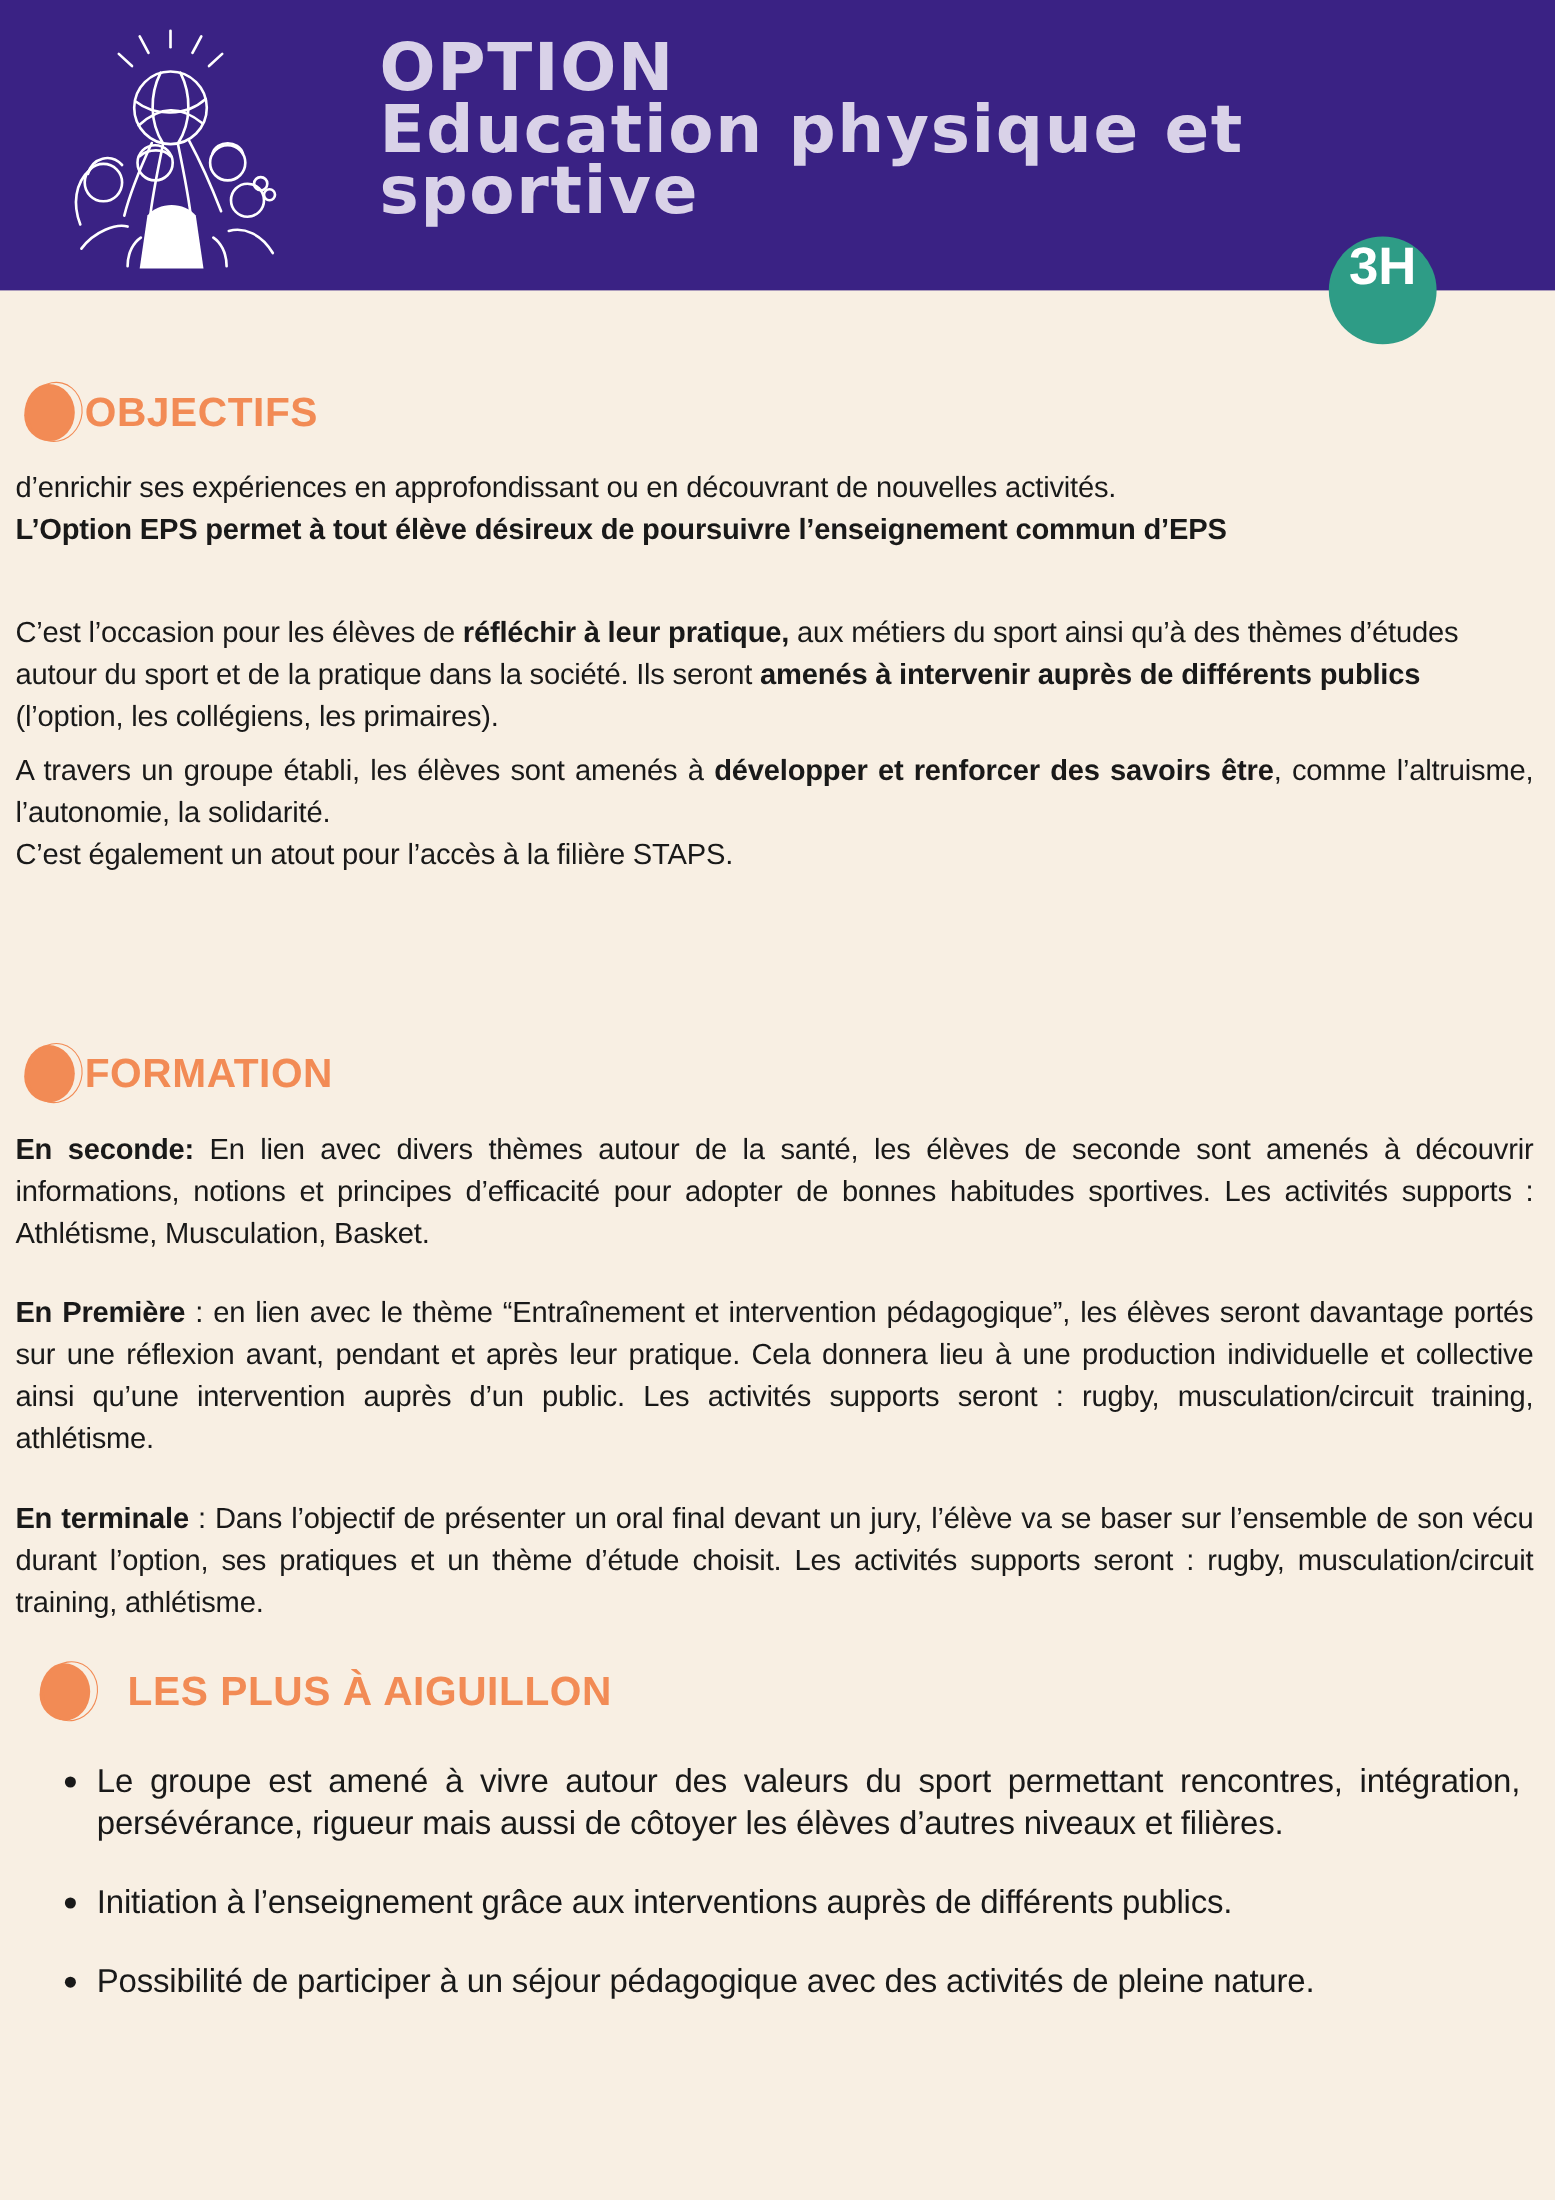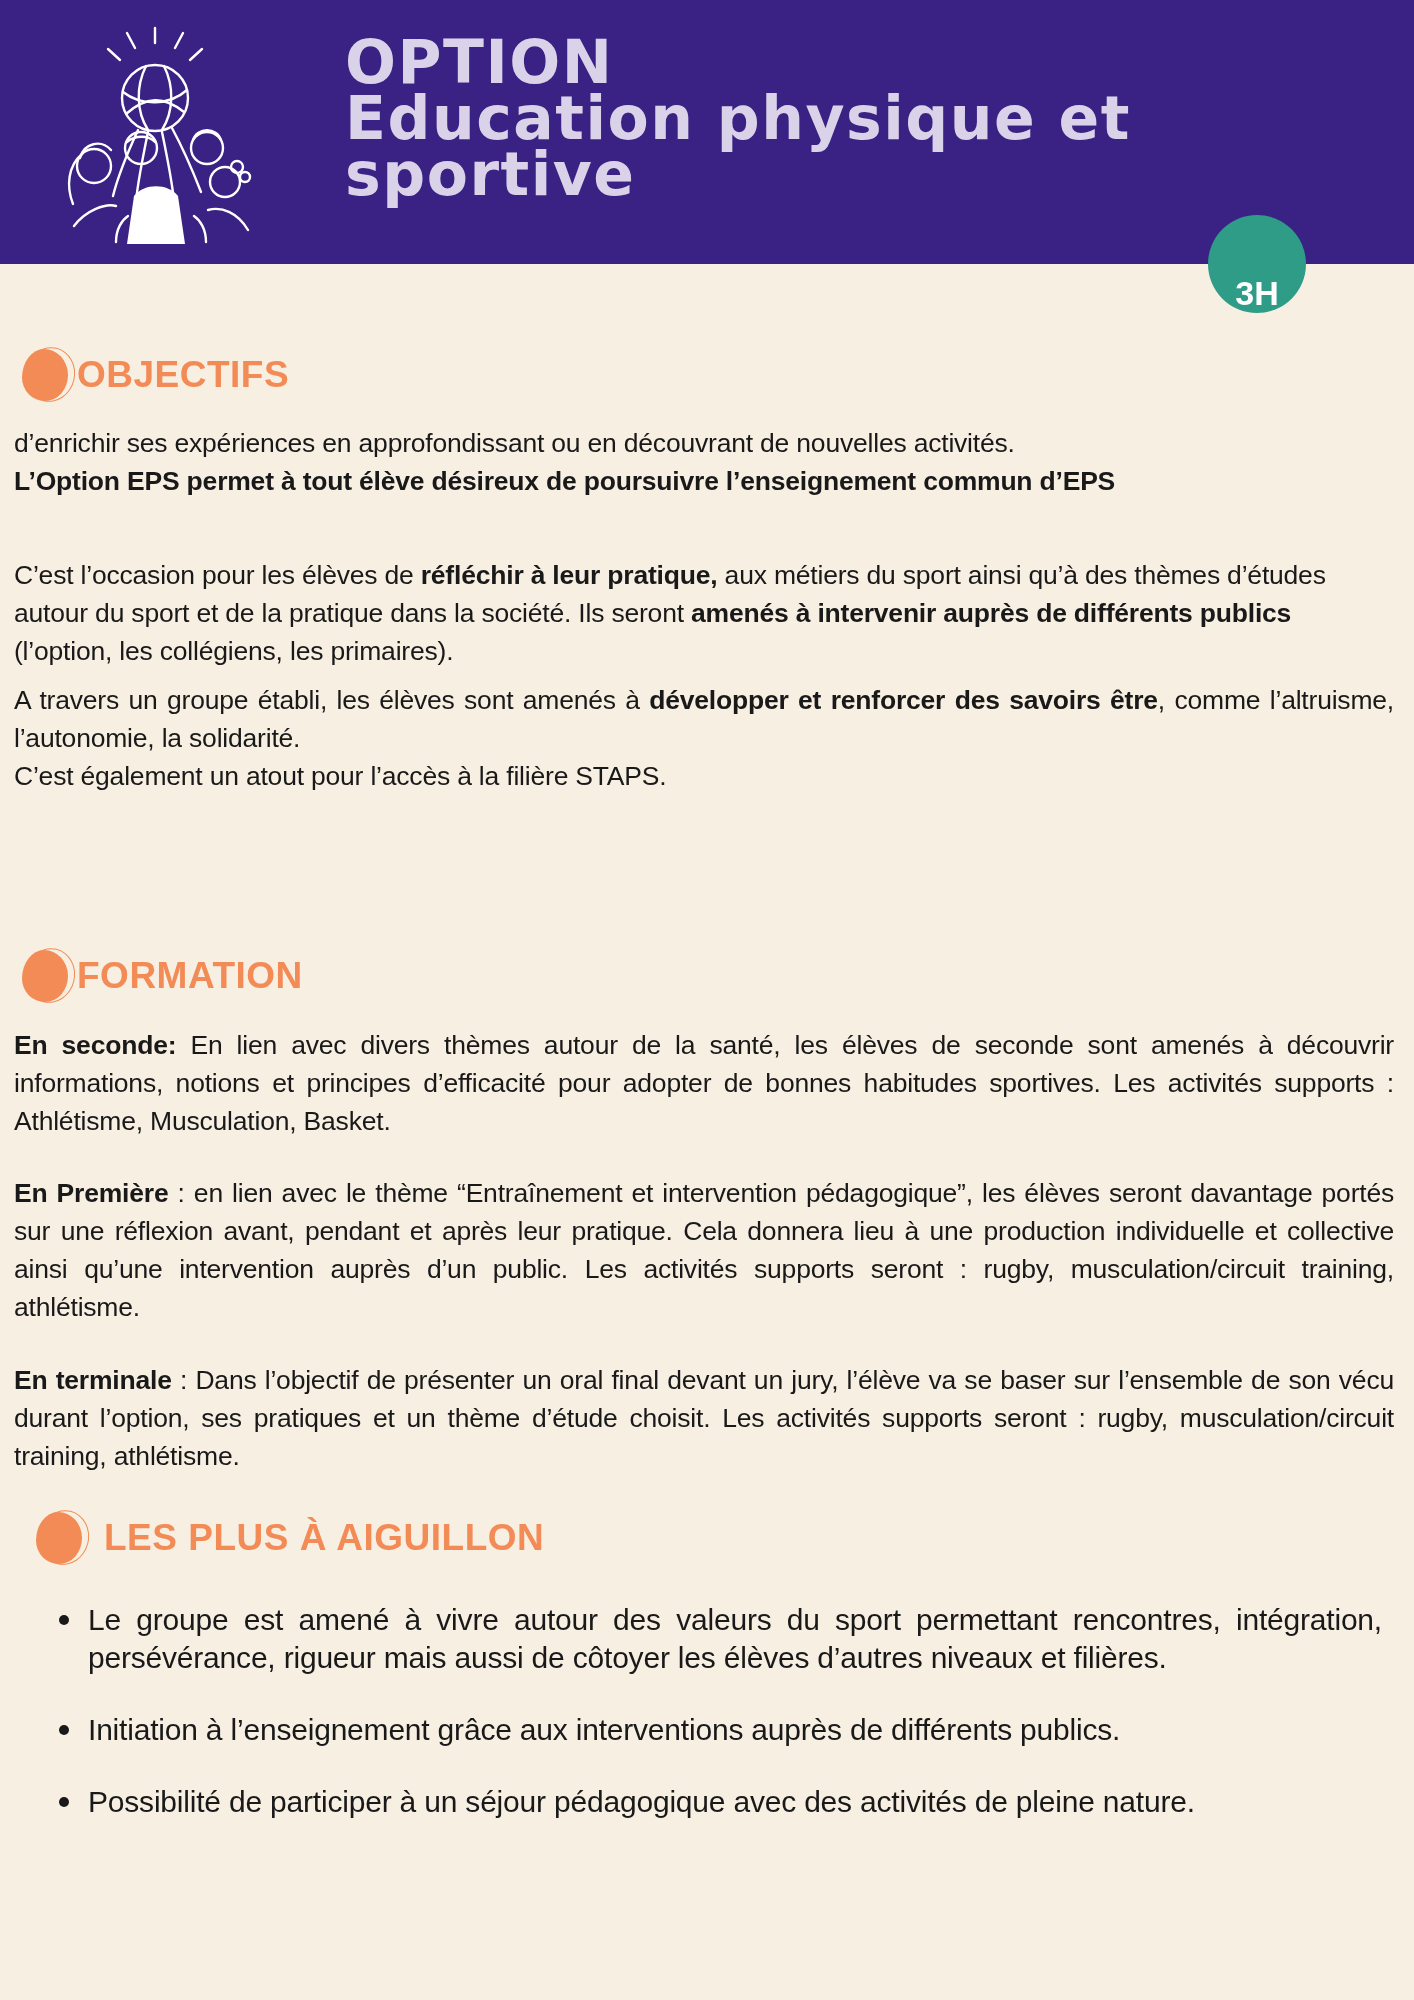--- a/index.html
+++ b/index.html
@@ -29,22 +29,22 @@
   }
   .title{
     position:absolute;left:345px;top:34px;
     font-family:"DejaVu Sans", sans-serif;
     font-weight:700;font-size:60px;line-height:56px;
     letter-spacing:1.5px;color:var(--lavender);
   }
   .badge{
     position:absolute;left:1208px;top:215px;width:98px;height:98px;
     background:var(--teal);border-radius:50%;
-    display:flex;align-items:flex-end;justify-content:center;
-    color:#ffffff;font-weight:700;font-size:34px;
+    display:flex;align-items:flex-start;justify-content:center;
+    color:#ffffff;font-weight:700;font-size:48px;
     font-family:"Liberation Sans", sans-serif;
   }
   
   .section-heading{
     position:absolute;left:22px;display:flex;align-items:center;gap:9px;
   }
   .blob{
     position:relative;width:46px;height:52px;flex:0 0 46px;
     background:var(--orange);
     border-radius:48% 52% 50% 50% / 55% 50% 50% 45%;
@@ -167,21 +167,21 @@
 </div>
 
 <div class="para justify" style="top:1174px;">
   <b>En Première</b><span> : en lien avec le thème “Entraînement et intervention pédagogique”, les élèves seront davantage portés sur une réflexion avant, pendant et après leur pratique. Cela donnera lieu à une production individuelle et collective ainsi qu’une intervention auprès d’un public. Les activités supports seront : rugby, musculation/circuit training, athlétisme.</span>
 </div>
 
 <div class="para justify" style="top:1361px;">
   <b>En terminale</b><span> : Dans l’objectif de présenter un oral final devant un jury, l’élève va se baser sur l’ensemble de son vécu durant l’option, ses pratiques et un thème d’étude choisit. Les activités supports seront : rugby, musculation/circuit training, athlétisme.</span>
 </div>
 
-<div class="section-heading" style="top:1512px;left:36px;gap:22px;">
+<div class="section-heading" style="top:1512px;left:36px;gap:34px;">
   <span class="blob"></span>
   <h2>LES PLUS À AIGUILLON</h2>
 </div>
 
 <ul class="bullets">
   <li>
     <span class="dot"></span>
     <span>Le groupe est amené à vivre autour des valeurs du sport permettant rencontres, intégration, persévérance, rigueur mais aussi de côtoyer les élèves d’autres niveaux et filières.</span>
   </li>
   <li>

